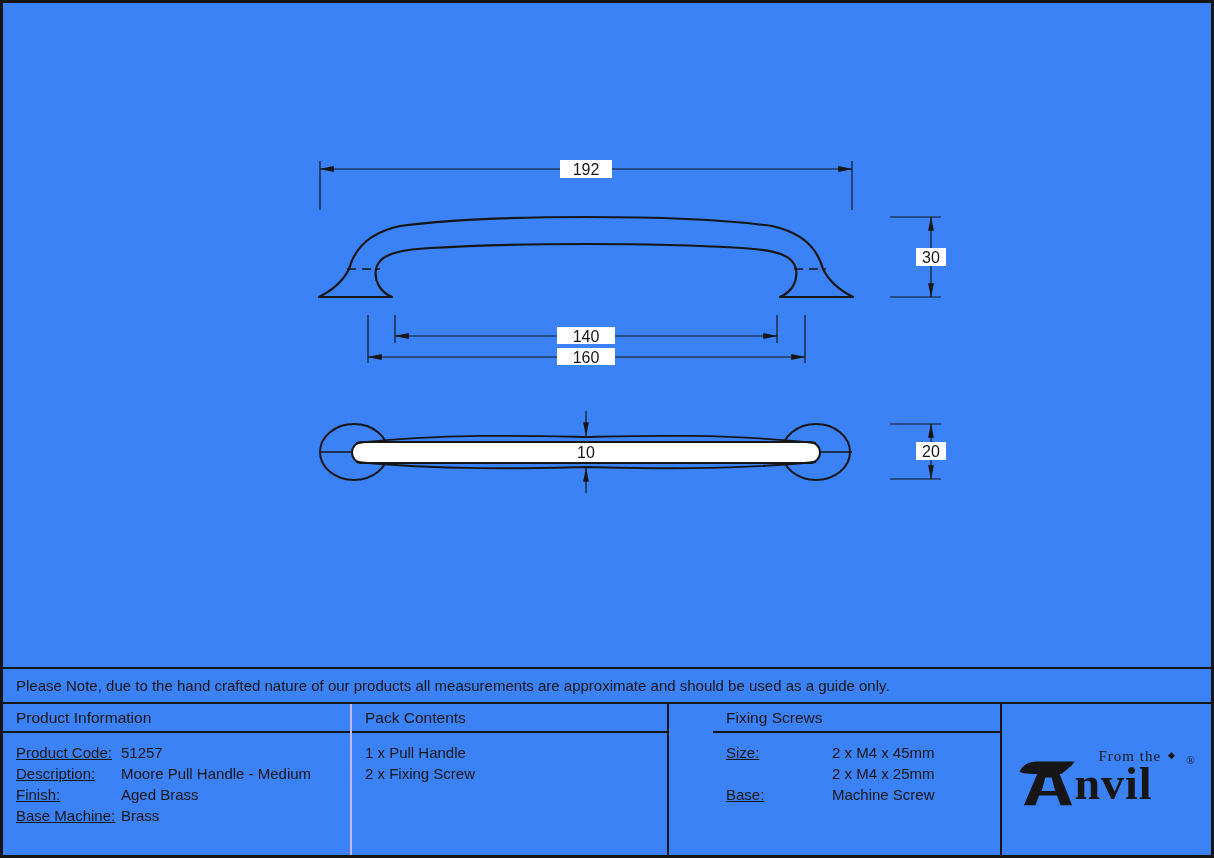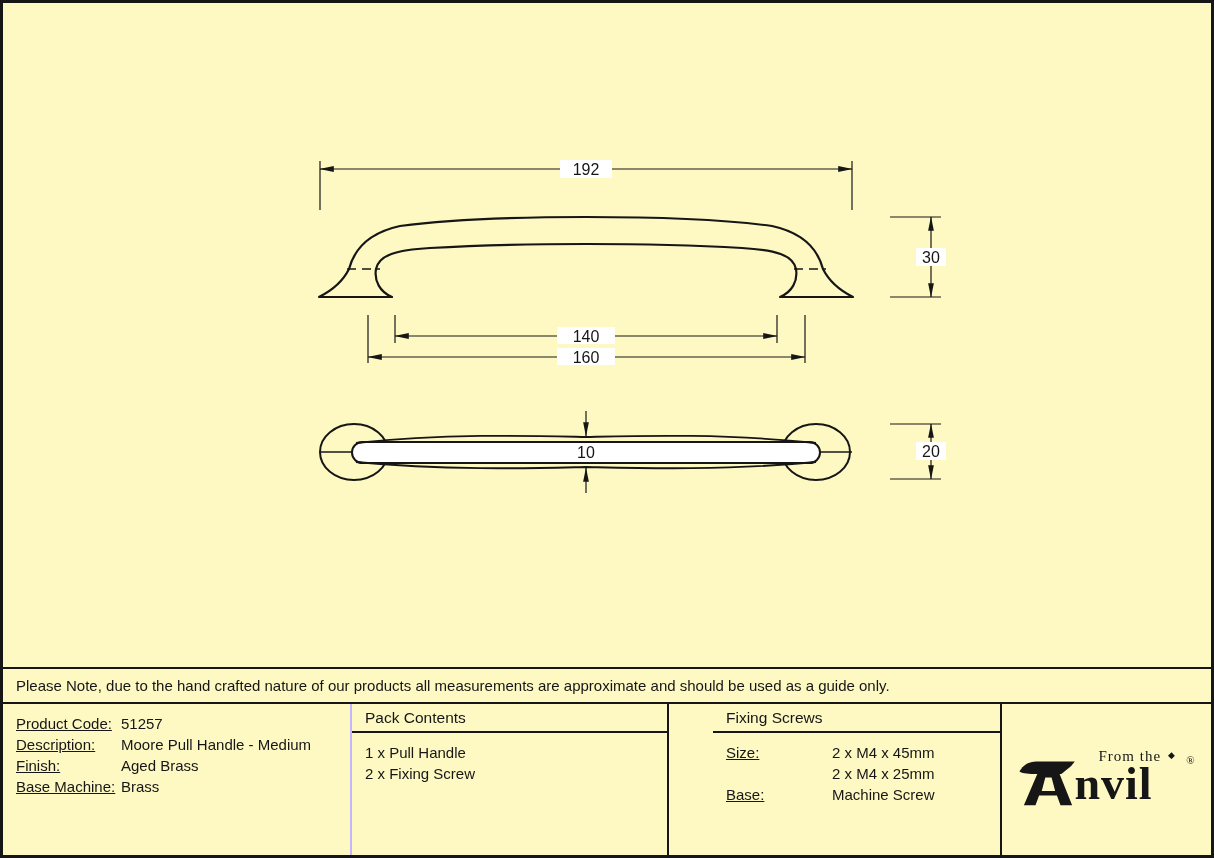--- a/index.html
+++ b/index.html
@@ -1,18 +1,18 @@
 <!DOCTYPE html>
 <html><head>
 <meta charset="utf-8">
 <style>
   html,body { margin:0; padding:0; background:#ffffff; }
   .page {
     position:relative; width:1214px; height:858px; box-sizing:border-box;
-    background:#fef9c3; border:3px solid #161616; overflow:hidden;
+    background:#3b82f6; border:3px solid #161616; overflow:hidden;
     font-family:"Liberation Sans", sans-serif; color:#161616;
   }
   svg text { font-family:"Liberation Sans", sans-serif; }
   .dim-text { font-size:16px; fill:#161616; text-anchor:middle; }
   .note-row {
     position:absolute; left:0; right:0; top:664px; height:37px; box-sizing:border-box;
     border-top:2px solid #161616; border-bottom:2px solid #161616;
     display:flex; align-items:center; padding:0 13px; font-size:15px;
   }
   .spec-table { position:absolute; left:0; right:0; top:701px; bottom:0; }
@@ -122,20 +122,21 @@
 
   
   <div class="note-row">
     <span>Please Note, due to the hand crafted nature of our products all measurements are approximate and should be used as a guide only.</span>
   </div>
 
   
   <div class="spec-table">
 
     <div class="col col-product">
+      <div class="cell-header">Product Information</div>
       <div class="cell-body">
         <div class="kv">
           <span class="k">Product Code:</span><span>51257</span>
         </div>
         <div class="kv">
           <span class="k">Description:</span><span>Moore Pull Handle - Medium</span>
         </div>
         <div class="kv">
           <span class="k">Finish:</span><span>Aged Brass</span>
         </div>

